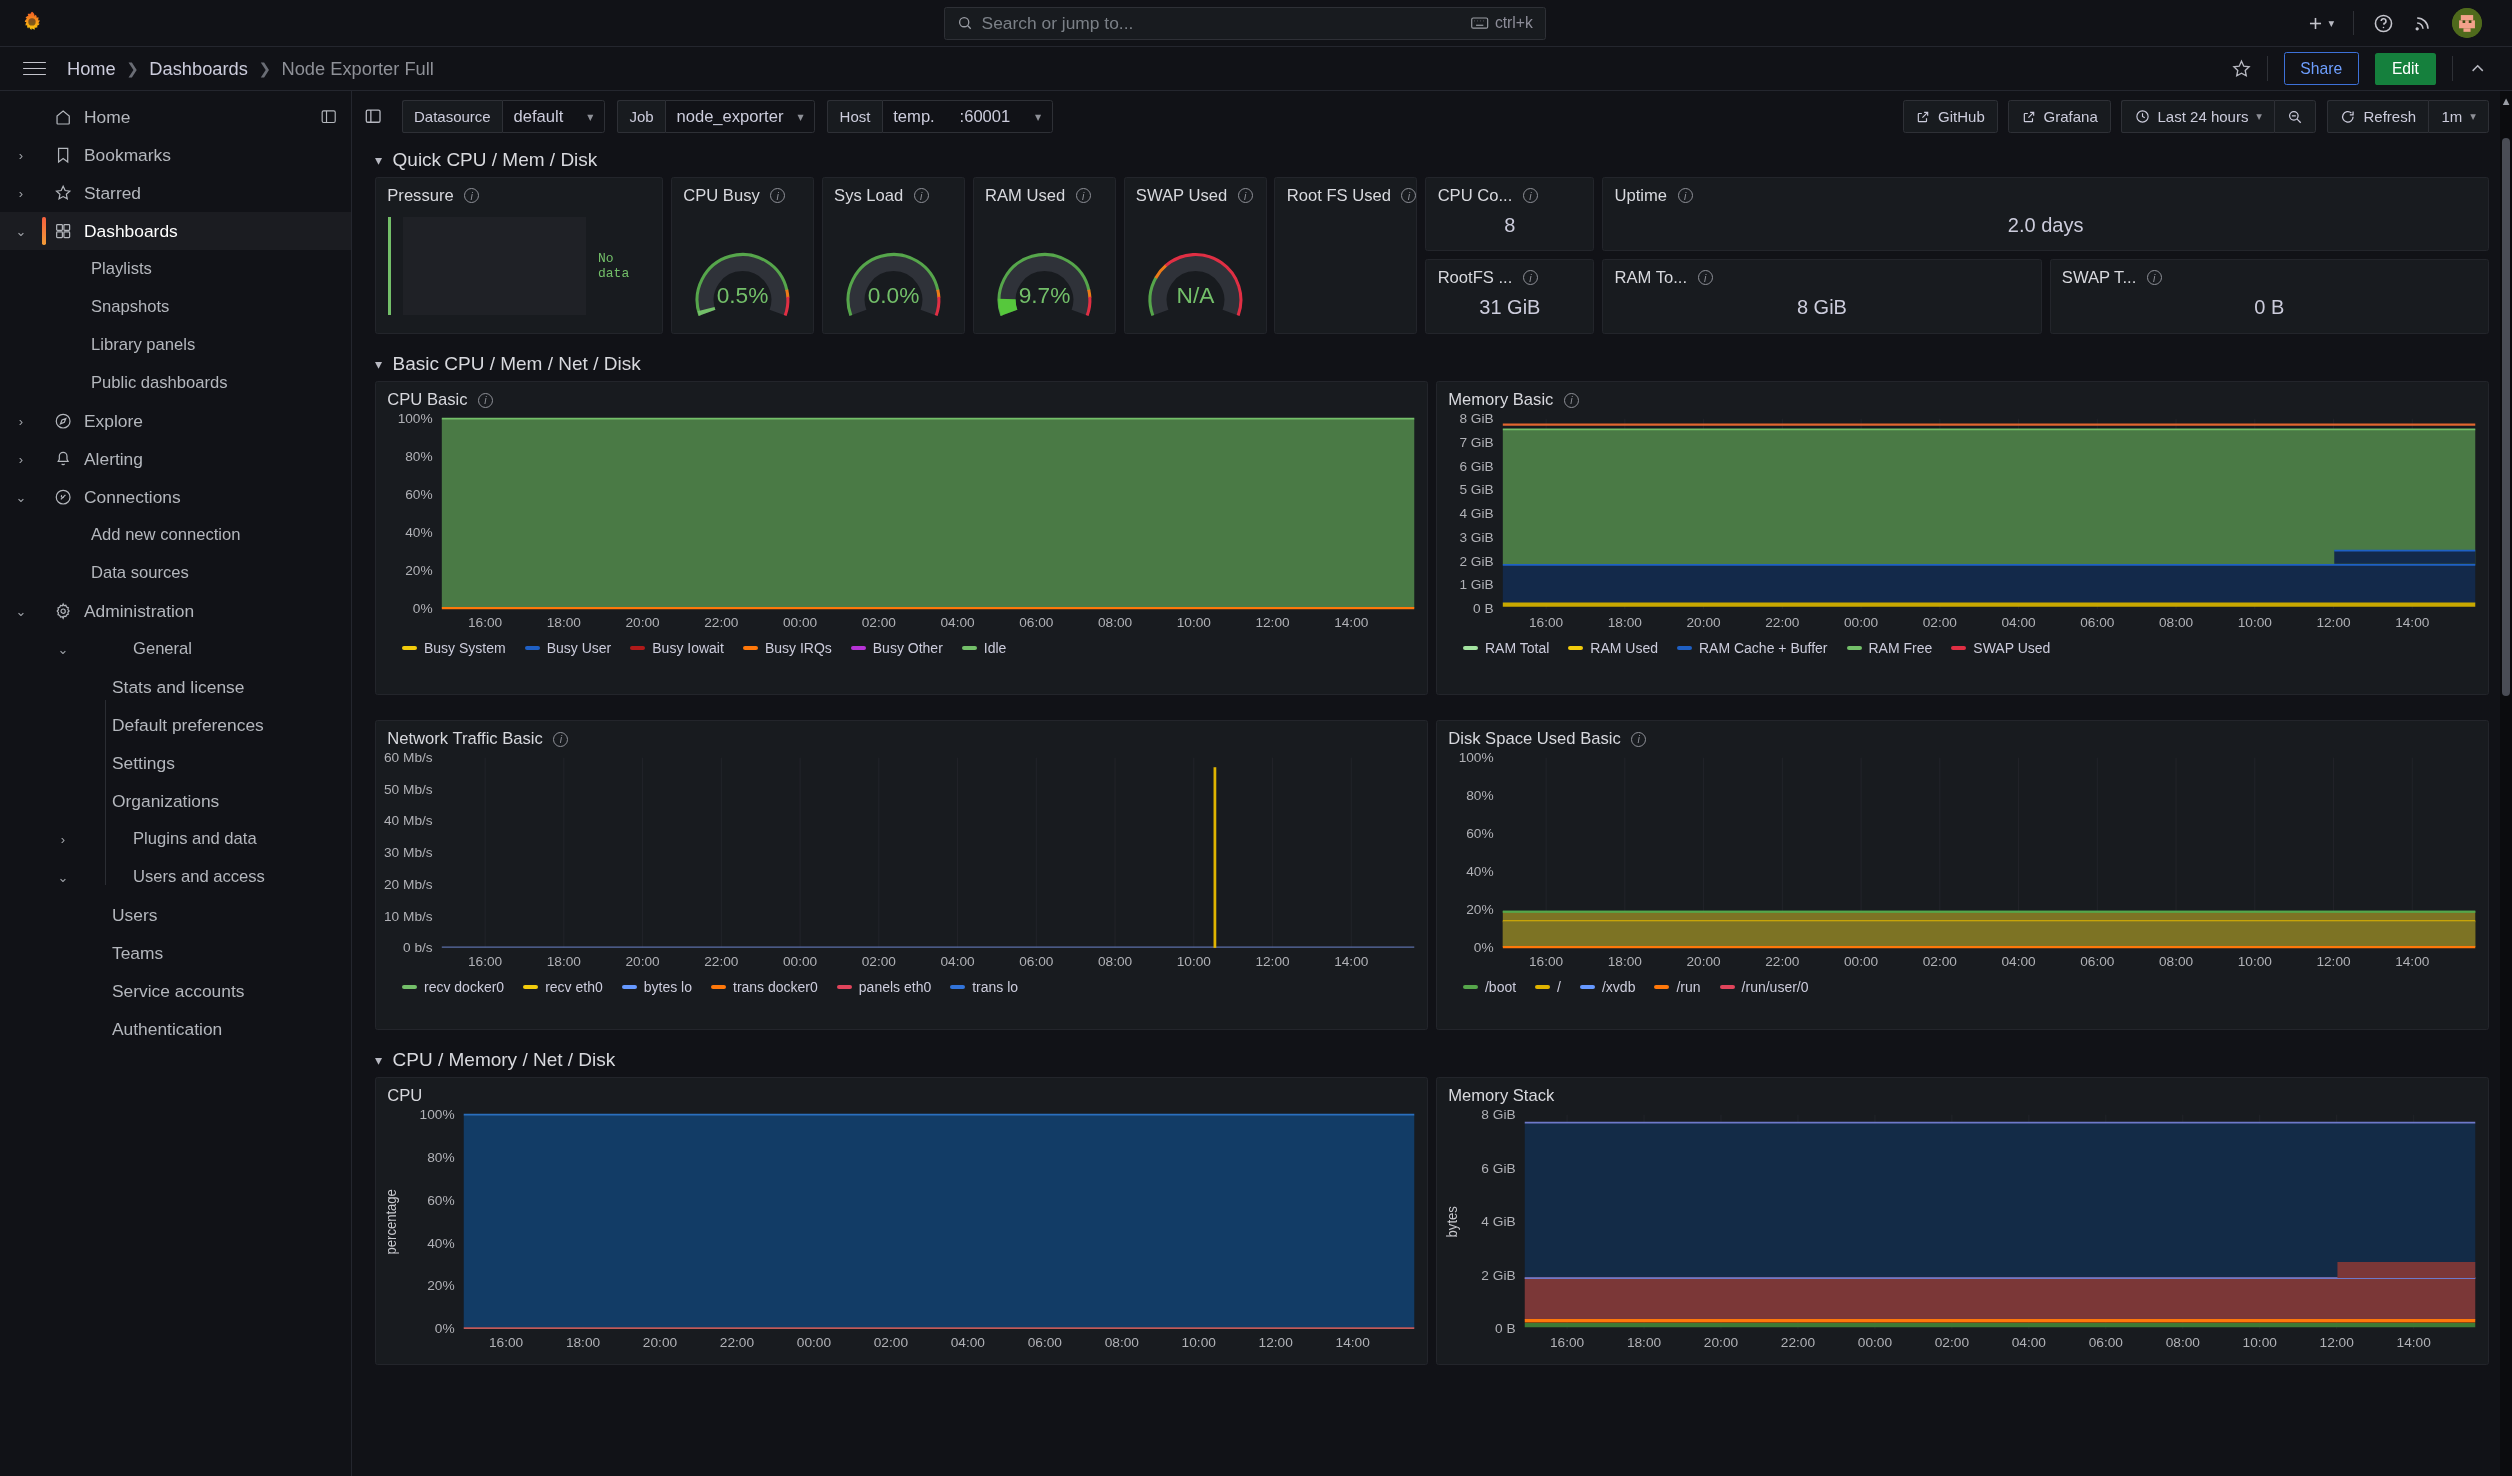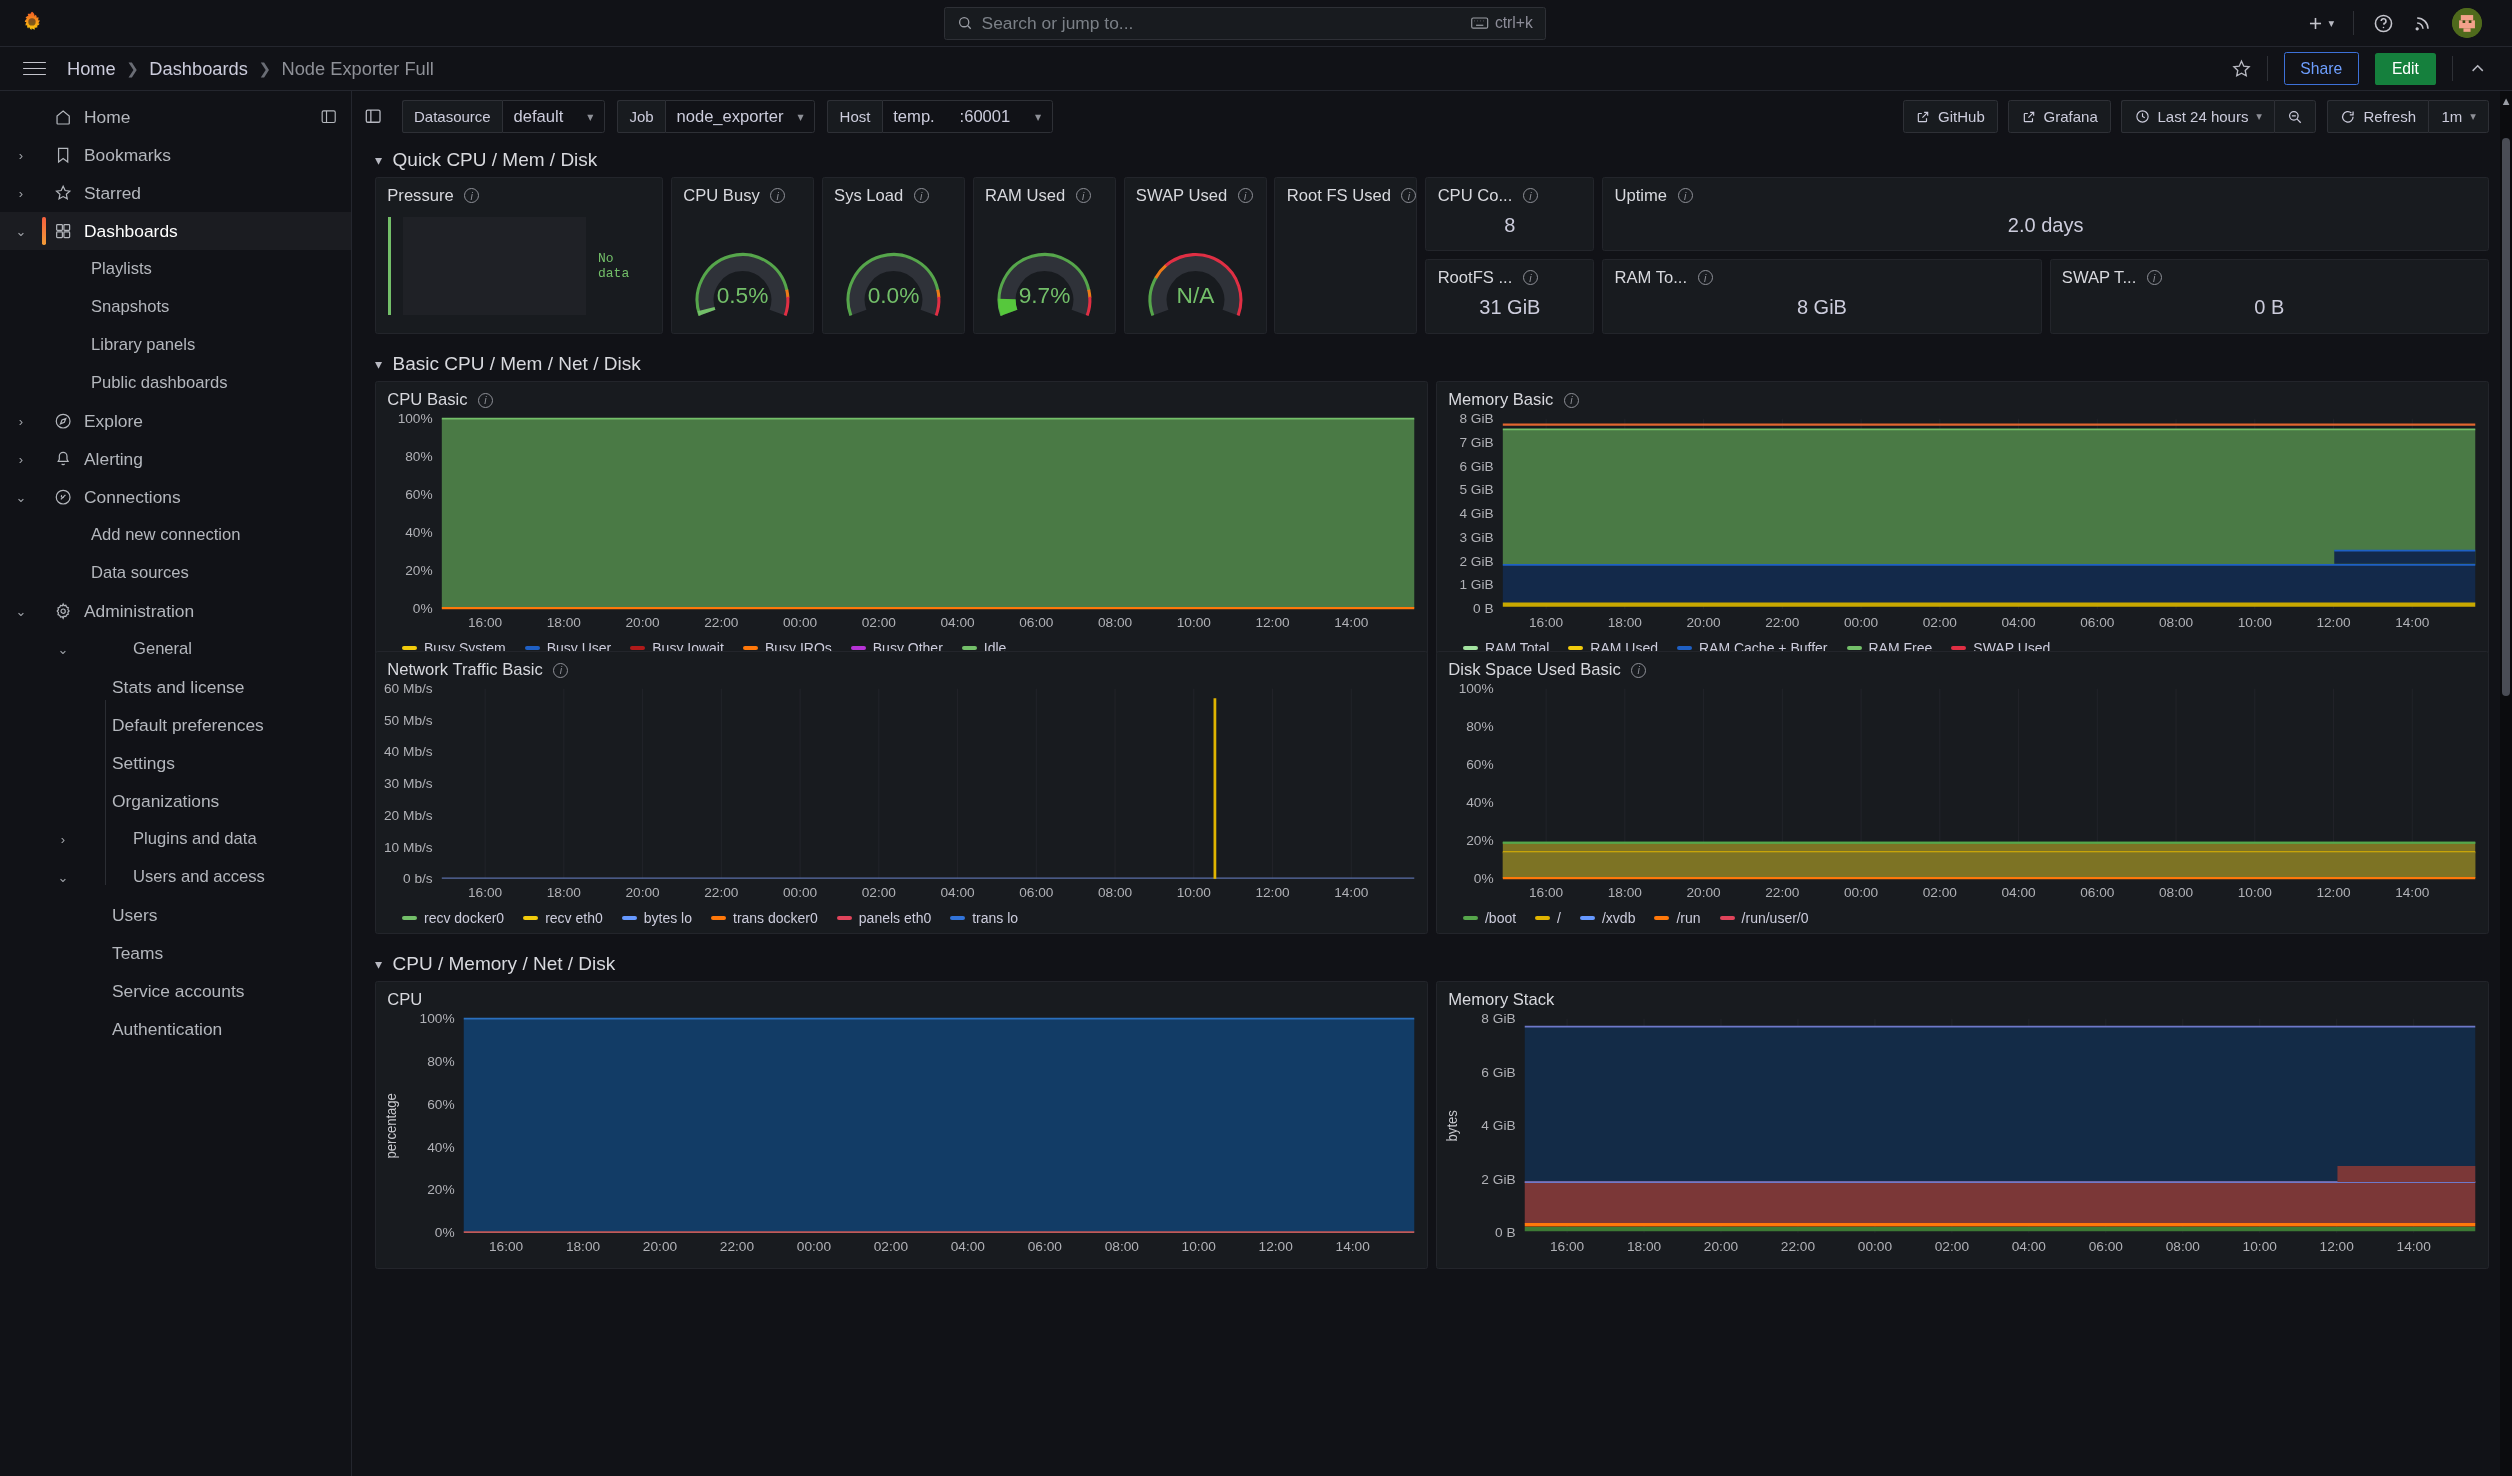--- a/index.html
+++ b/index.html
@@ -819,21 +819,21 @@
               <span class="lg-swatch" style="background: rgb(115, 191, 105);"></span>
               <span>RAM Free</span>
             </div>
             <div class="legend-item">
               <span class="lg-swatch" style="background: rgb(224, 47, 68);"></span>
               <span>SWAP Used</span>
             </div>
           </div>
         </div>
     </div>
-    <div class="grid" style="height:220px;margin-top:19px;align-items:flex-end;">
+    <div class="grid" style="height:310px;margin-top:25px;">
       <div class="panel" style="flex:1;" id="p-network_traffic_basic">
           <div class="panel-title">
             <span>Network Traffic Basic</span>
             <span class="info-ic">i</span>
           </div>
           <div class="gpanel-body">
             <svg width="100%" height="225" viewBox="0 0 1150 258" preserveAspectRatio="none">
               <text x="62" y="15" text-anchor="end" class="axis-txt">60 Mb/s</text>
               <text x="62" y="51.33333333333333" text-anchor="end" class="axis-txt">50 Mb/s</text>
               <text x="62" y="87.66666666666666" text-anchor="end" class="axis-txt">40 Mb/s</text>

